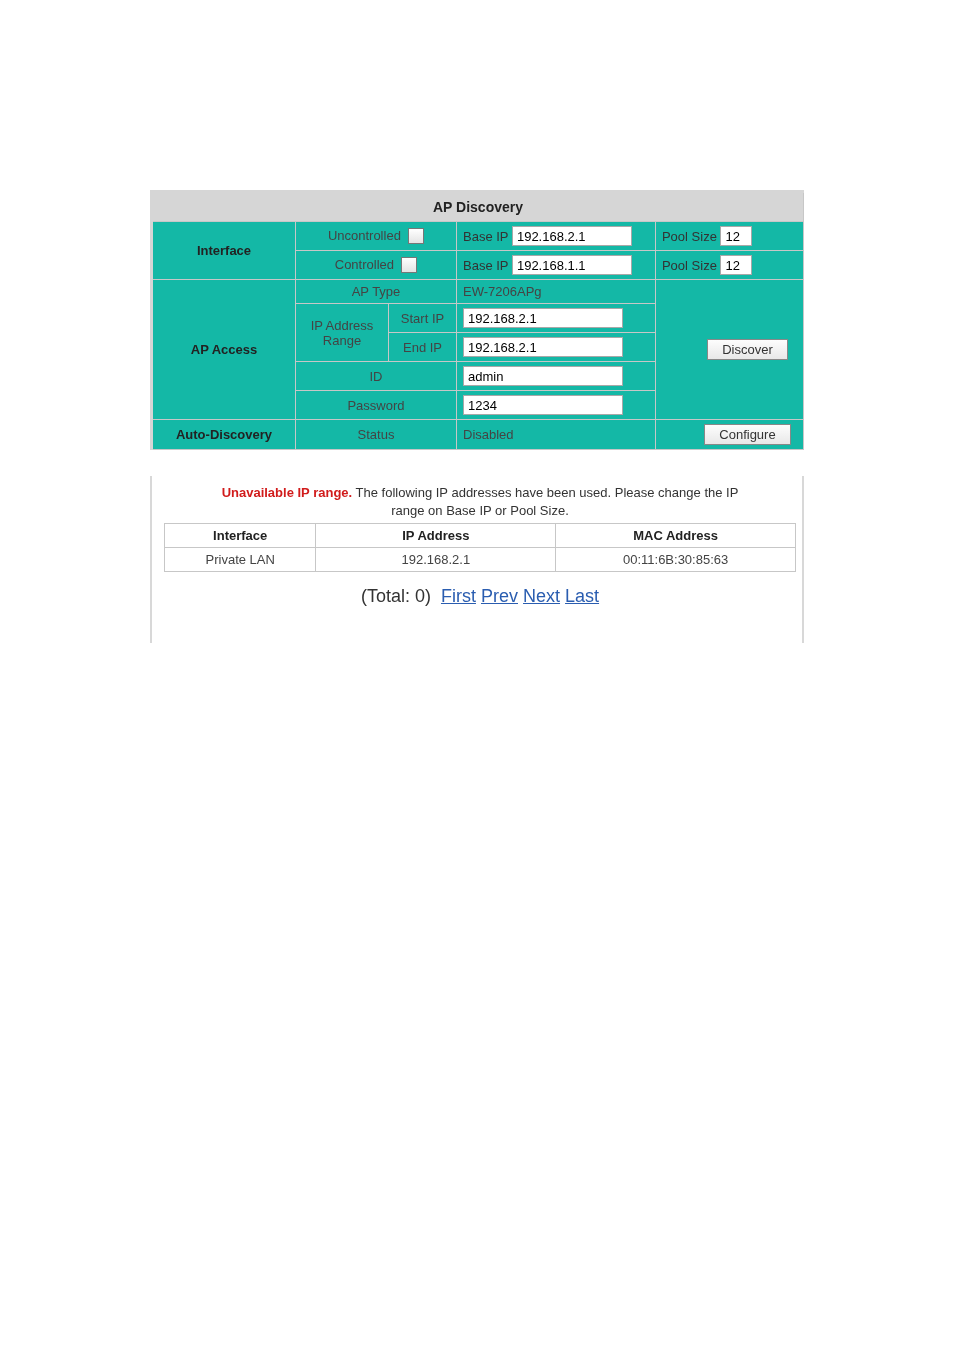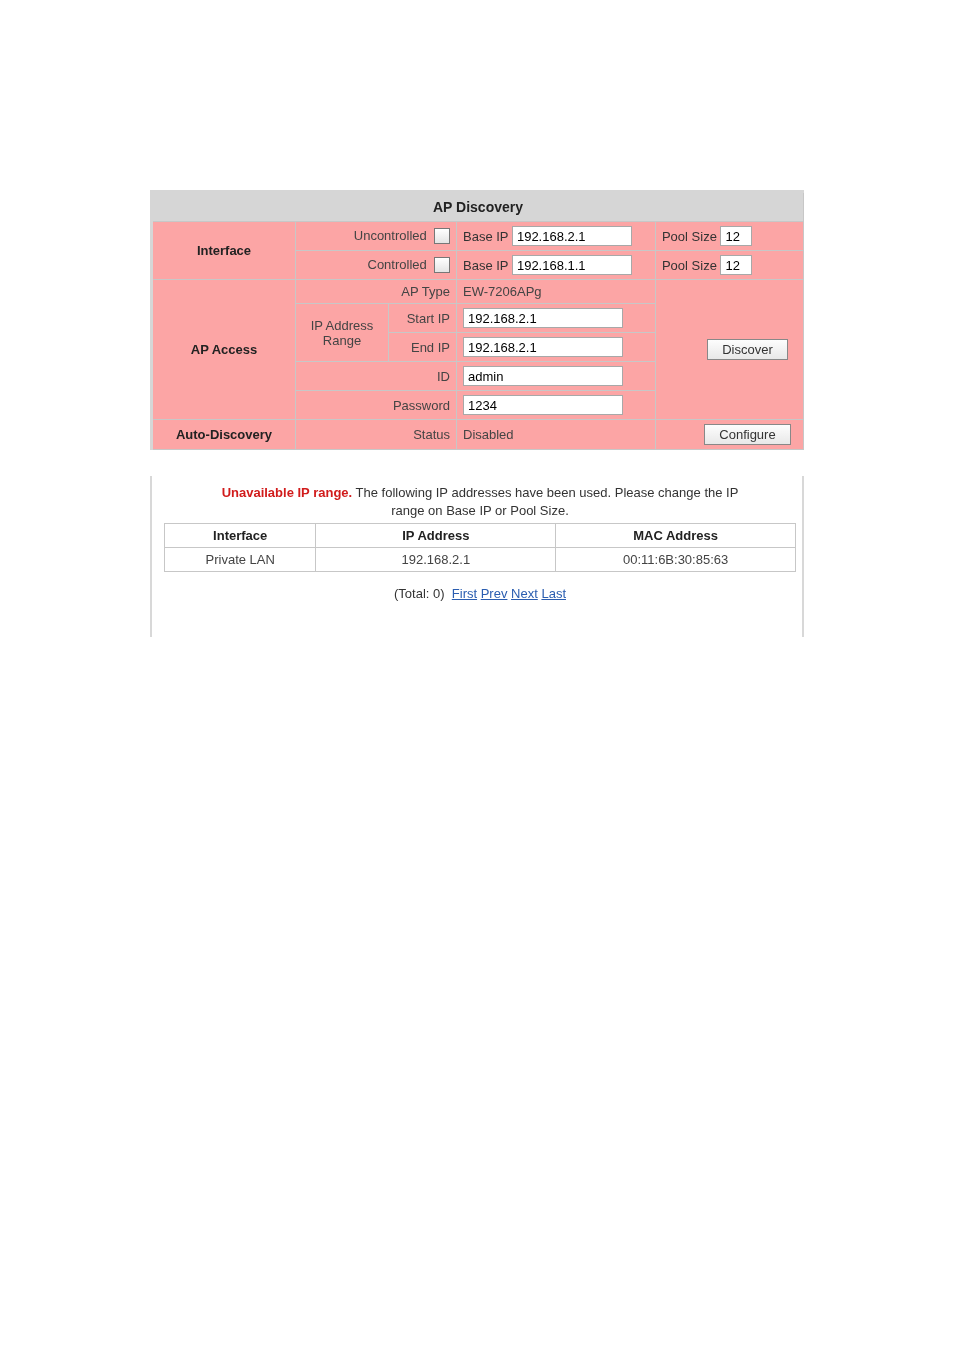--- a/index.html
+++ b/index.html
@@ -19,21 +19,21 @@
   }
   table {
     border-collapse: collapse;
     width: 100%;
   }
   .panel {
     border-top: 3px solid #d6d6d6;
     border-left: 3px solid #d6d6d6;
     border-right: 1px solid #b8b8b8;
     border-bottom: 1px solid #b8b8b8;
-    background: #fca5a5;
+    background: #14b8a6;
     padding-left: 36px;
   }
   .panel-title {
     background: #d6d6d6;
     text-align: center;
     font-weight: bold;
     font-size: 14px;
     color: #222;
     padding: 6px 4px;
   }
@@ -43,21 +43,21 @@
     vertical-align: middle;
     font-size: 13px;
     color: #333;
   }
   .row-label {
     font-weight: bold;
     text-align: center;
     color: #222;
   }
   .sub-label {
-    text-align: right;
+    text-align: center;
     color: #444;
     white-space: nowrap;
   }
   .sub-label-c {
     text-align: center;
     color: #444;
   }
   input[type="text"] {
     border: 1px solid #a8a8a8;
     font-size: 13px;
@@ -141,21 +141,21 @@
     background: #cfcfcf;
     border: 1px solid #9a9a9a;
     padding: 2px 6px;
     font-size: 12px;
     color: #555;
     cursor: pointer;
   }
   .pager {
     text-align: center;
     padding: 14px 0 6px 0;
-    font-size: 13px;
+    font-size: 18px;
     border: none;
   }
   .pager a { color: #2a5db0; text-decoration: underline; cursor: pointer; }
 </style>
 </head>
 <body>
 <div class="page">
 
 <table class="panel">
   <tbody>

